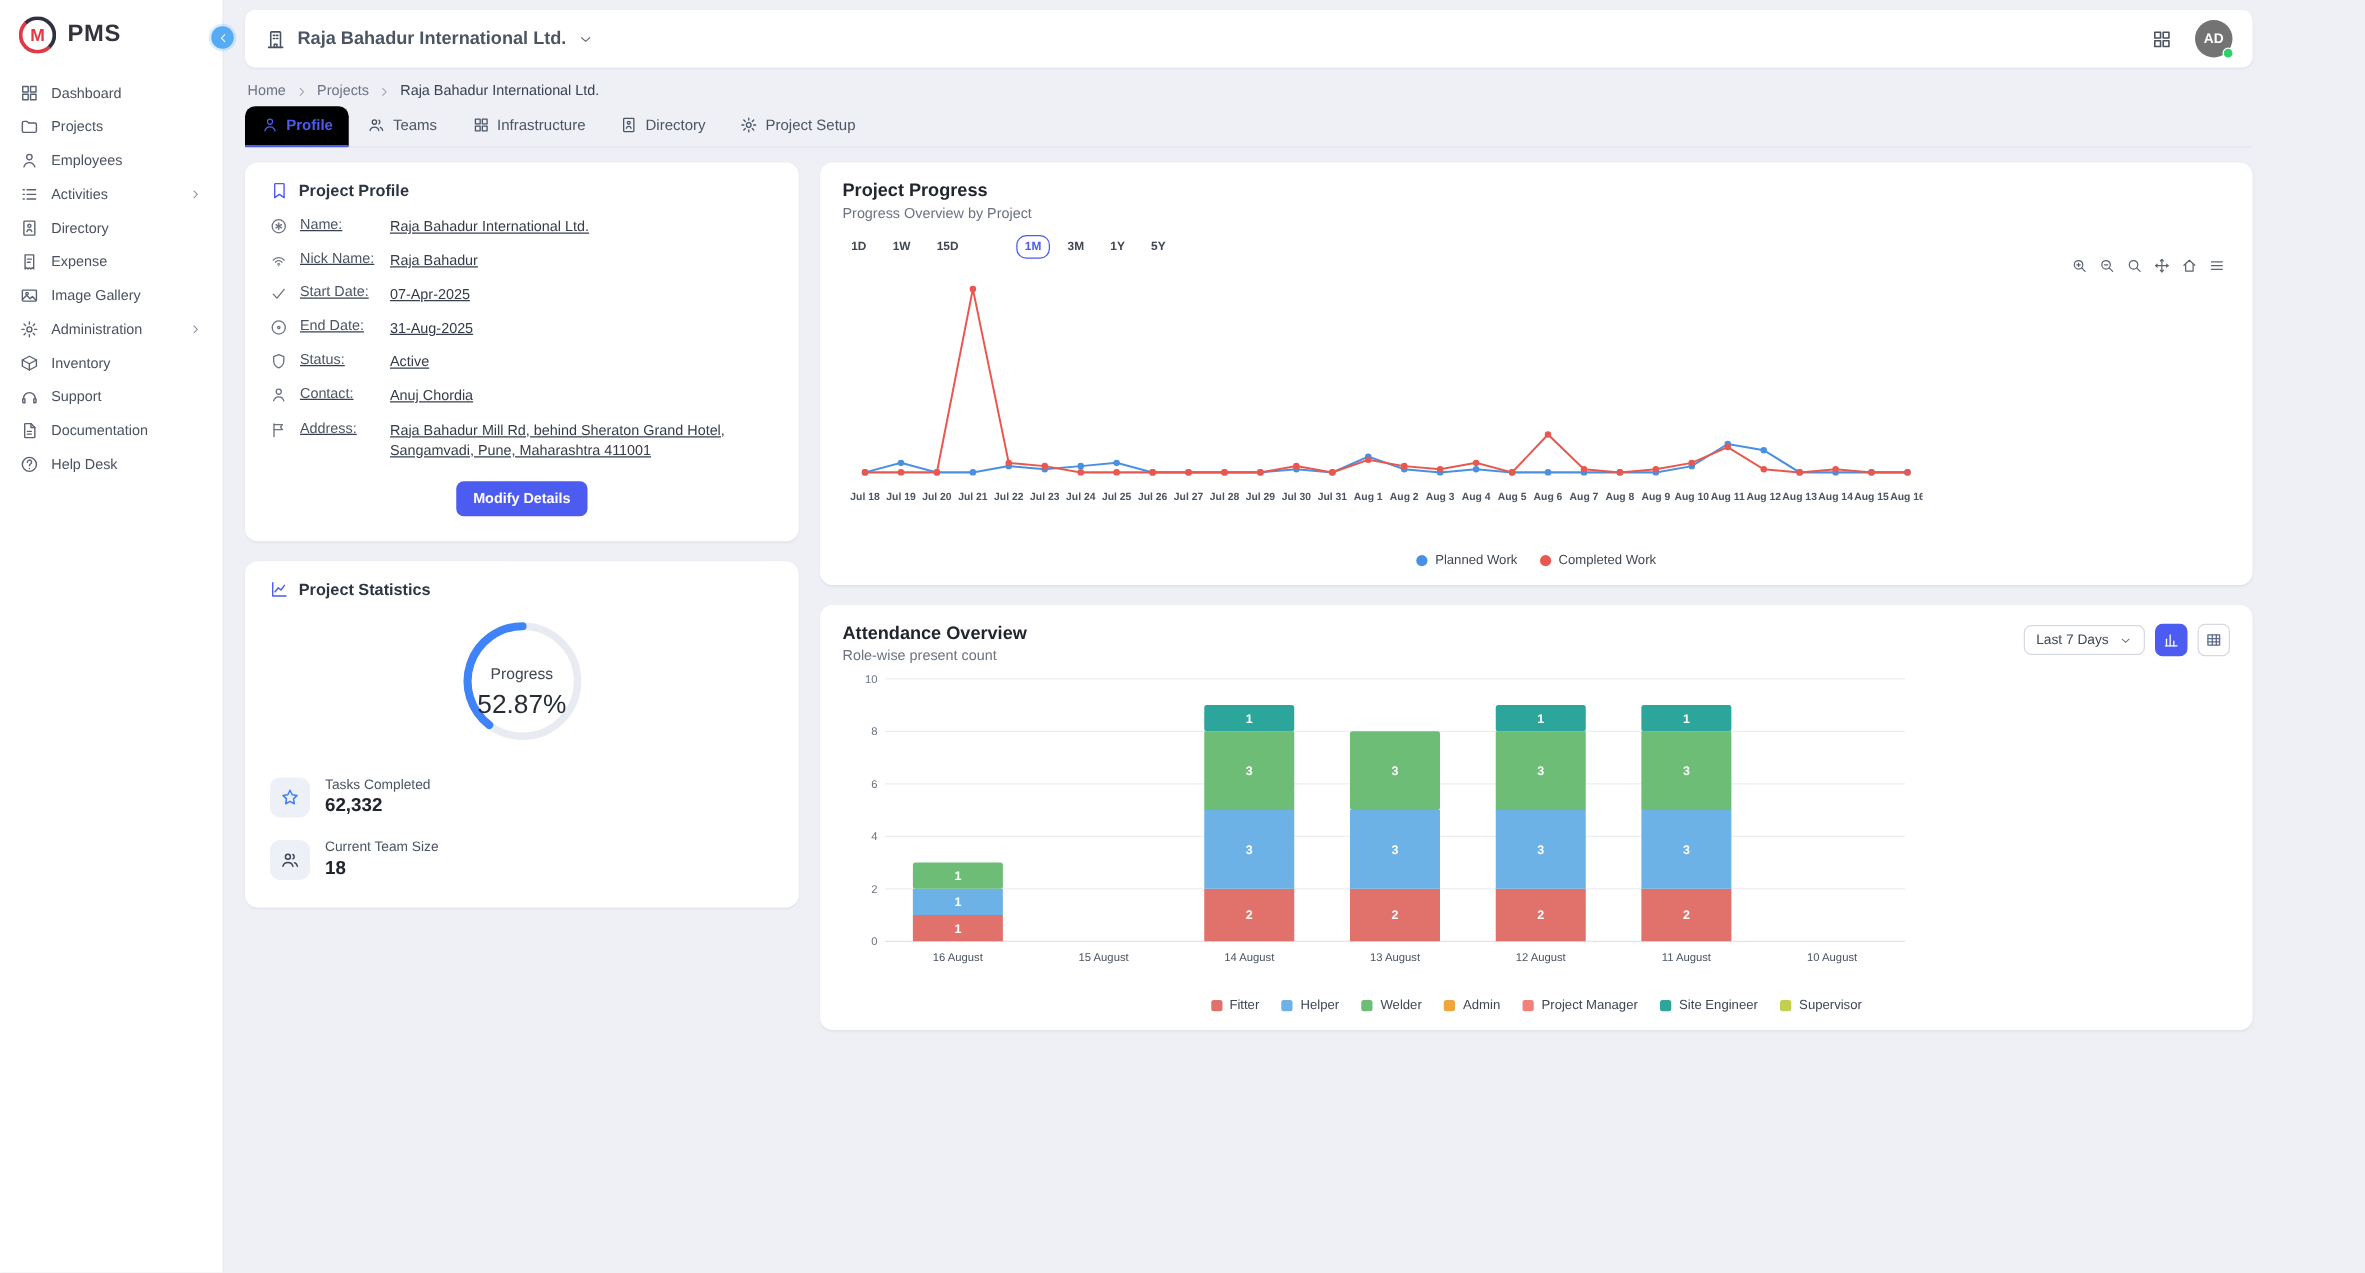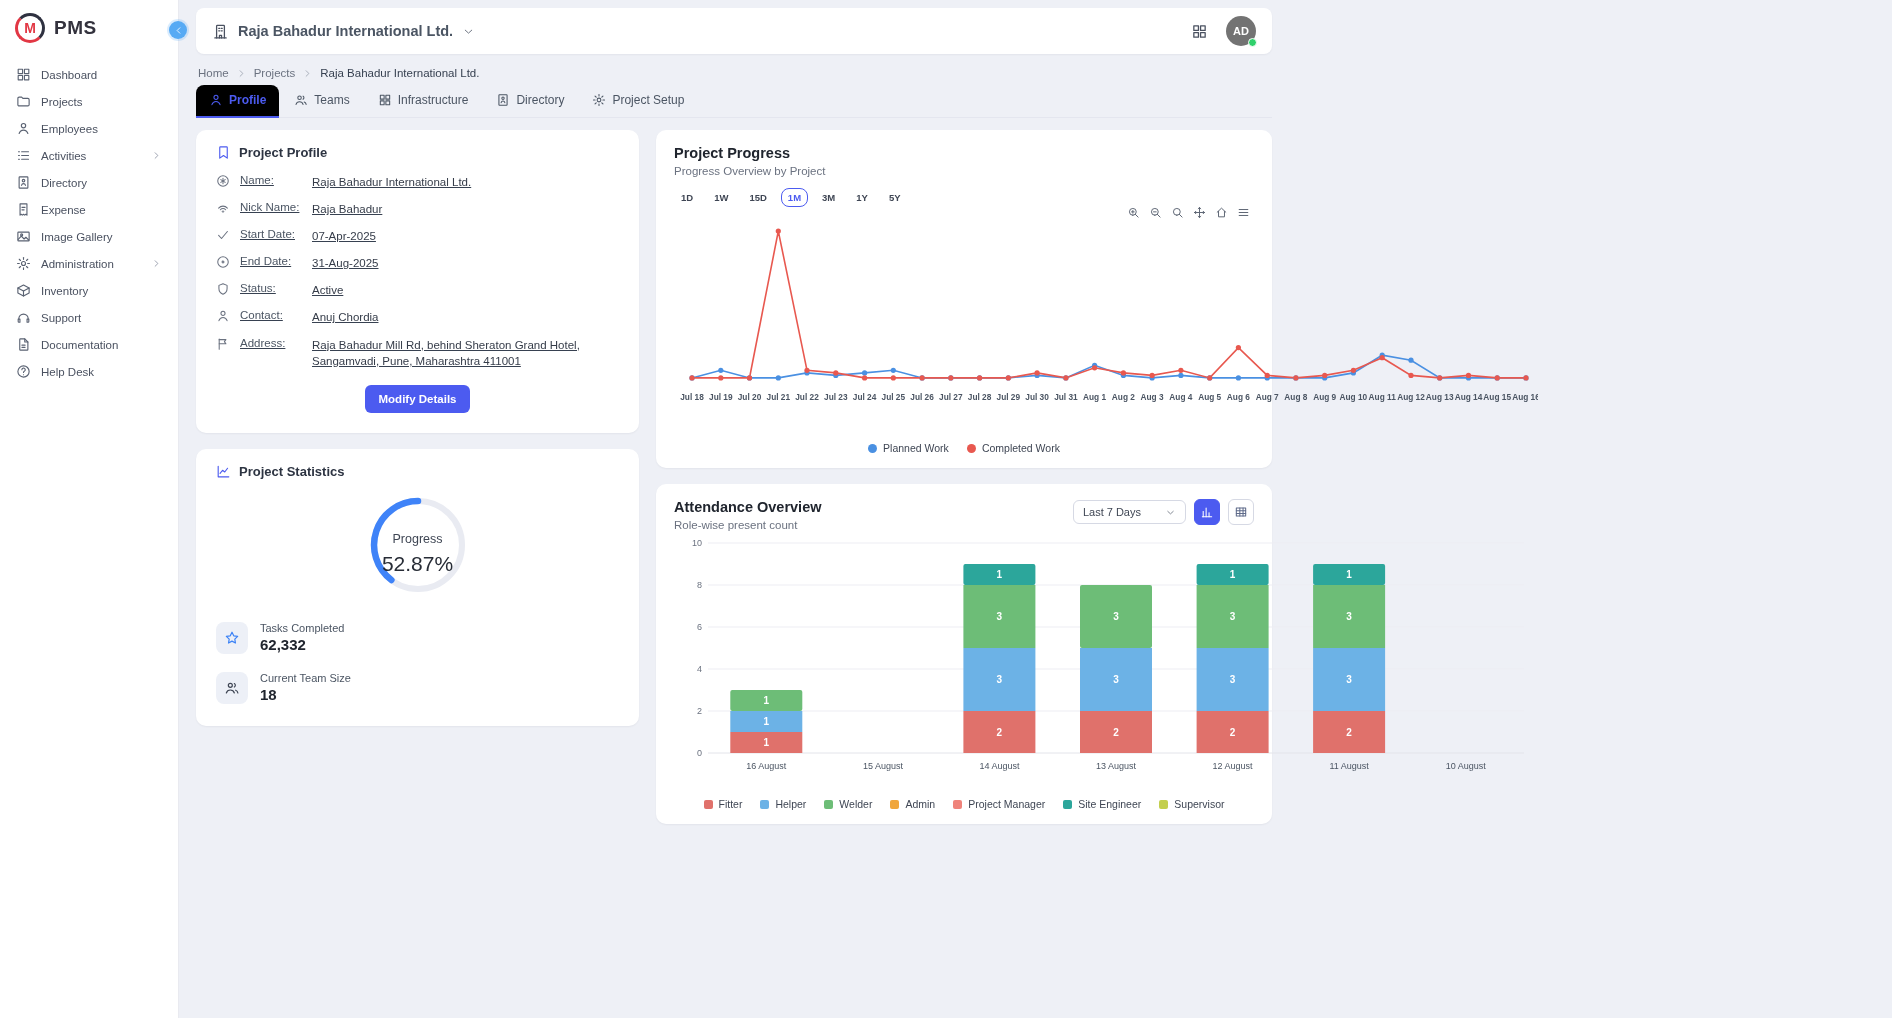--- a/index.html
+++ b/index.html
@@ -18,21 +18,21 @@
   .logo-mark b { color: #e23744; font-size: 14px; }
   .logo-text { font-size: 19px; font-weight: 700; color: #33323d; letter-spacing: .5px; }
   .collapse-btn { position: absolute; left: 169px; top: 21px; width: 18px; height: 18px; border-radius: 50%; background: #57aaf4; border: none; color: #fff; display: flex; align-items: center; justify-content: center; cursor: pointer; z-index: 6; box-shadow: 0 0 0 2px rgba(87,170,244,.22); padding: 0; }
   .collapse-btn .icon { width: 11px; height: 11px; }
   .nav { padding: 8px 0; }
   .nav-item { display: flex; align-items: center; gap: 10px; padding: 6px 16px; font-size: 11.5px; color: #4a5160; cursor: pointer; }
   .nav-item .icon { width: 15px; height: 15px; color: #5a6272; }
   .nav-item .chev { margin-left: auto; width: 11px; height: 11px; color: #8a90a0; }
 
   
-  .content { position: absolute; left: 196px; top: 0; width: 1076px; }
+  .content { position: absolute; left: 196px; top: 0; width: 1606px; }
   .card { background: #fff; border-radius: 10px; box-shadow: 0 1px 2px rgba(16,24,40,.05); }
 
   .topbar { margin-top: 8px; height: 46px; display: flex; align-items: center; justify-content: space-between; padding: 0 16px; border-radius: 8px; }
   .topbar-left { display: flex; align-items: center; gap: 9px; cursor: pointer; }
   .topbar-left .icon { width: 17px; height: 17px; color: #4a5160; }
   .company { font-size: 14.5px; font-weight: 600; color: #4b5563; }
   .topbar-left .chev { width: 13px; height: 13px; color: #6b7280; }
   .topbar-right { display: flex; align-items: center; gap: 18px; }
   .apps-btn { width: 17px; height: 17px; color: #4a5160; cursor: pointer; }
   .avatar { position: relative; width: 30px; height: 30px; border-radius: 50%; background: #737373; color: #fff; font-size: 11px; font-weight: 700; display: flex; align-items: center; justify-content: center; cursor: pointer; }
@@ -74,33 +74,33 @@
   .stat-icon .icon { width: 16px; height: 16px; }
   .stat-label { font-size: 11px; color: #4b5563; }
   .stat-value { font-size: 15px; font-weight: 700; color: #20252e; margin-top: 2px; }
 
   
   .progress-card { padding: 15px 18px 8px; position: relative; }
   .chart-title { font-size: 14.5px; font-weight: 700; color: #20252e; }
   .chart-sub { font-size: 11.5px; color: #6b7280; margin-top: 4px; }
   .ranges { display: flex; gap: 7px; margin-top: 11px; align-items: center; }
   .range-btn { font-size: 9.5px; font-weight: 600; color: #3f4654; padding: 3px 6px; border: 1px solid transparent; border-radius: 8px; cursor: pointer; }
-  .range-btn.active { border-color: #4c5bf0; color: #4c5bf0; }
+  .range-btn.active { border-color: #4c5bf0; color: #4c5bf0; margin-left: 32px; }
   .chart-toolbar { position: absolute; right: 22px; top: 76px; display: flex; gap: 9px; color: #5b6472; }
   .chart-toolbar .icon { width: 13px; height: 13px; cursor: pointer; }
   .legend { display: flex; justify-content: center; gap: 18px; margin: 12px 0 6px; align-items: center; flex-wrap: wrap; }
   .legend-item { display: flex; align-items: center; gap: 6px; font-size: 10.5px; color: #3f4654; cursor: pointer; }
   .legend-dot { width: 9px; height: 9px; border-radius: 50%; }
   .legend-sq { width: 9px; height: 9px; border-radius: 2px; }
 
   
   .attendance-card { padding: 15px 18px 8px; }
   .att-head { display: flex; justify-content: space-between; align-items: flex-start; }
   .att-controls { display: flex; gap: 8px; align-items: center; }
-  .select { display: flex; align-items: center; gap: 24px; border: 1px solid #d6d9e4; border-radius: 6px; padding: 5px 9px; font-size: 11px; color: #3f4654; cursor: pointer; background: #fff; }
+  .select { display: flex; align-items: center; gap: 8px; border: 1px solid #d6d9e4; border-radius: 6px; padding: 5px 9px; font-size: 11px; color: #3f4654; cursor: pointer; background: #fff; }
   .select .chev { width: 11px; height: 11px; color: #6b7280; }
   .icon-btn { width: 26px; height: 26px; border-radius: 6px; border: 1px solid #d6d9e4; background: #fff; color: #5f6b8a; display: flex; align-items: center; justify-content: center; cursor: pointer; }
   .icon-btn .icon { width: 14px; height: 14px; }
   .icon-btn.active { background: #4c5bf0; border-color: #4c5bf0; color: #fff; }
 
   
   .axis-label { font-size: 9px; fill: #4b5563; font-family: "Liberation Sans", sans-serif; }
   .axis-label-sm { font-size: 8.3px; fill: #4b5563; font-family: "Liberation Sans", sans-serif; font-weight: 600; }
   .ytick { font-size: 9px; fill: #6b7280; font-family: "Liberation Sans", sans-serif; }
   .bar-label { font-size: 10px; fill: #fff; font-weight: 600; font-family: "Liberation Sans", sans-serif; }

